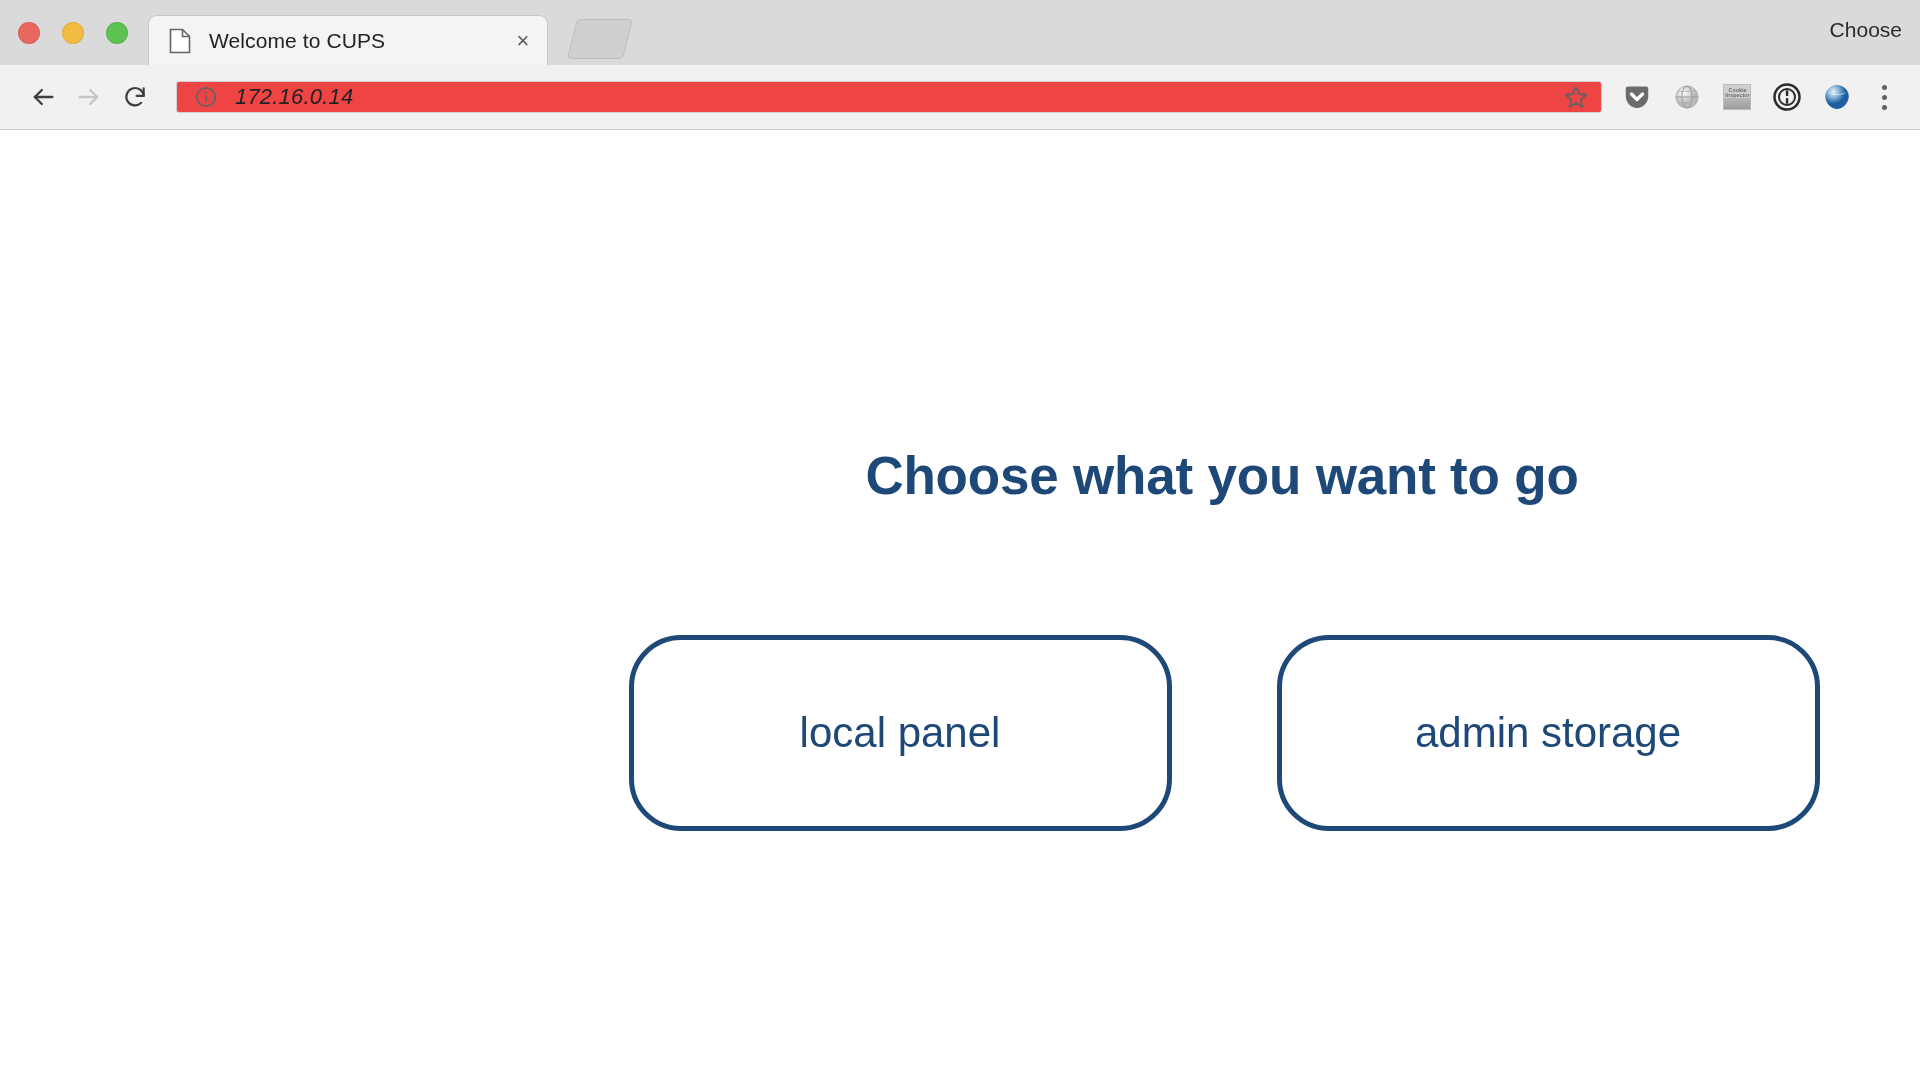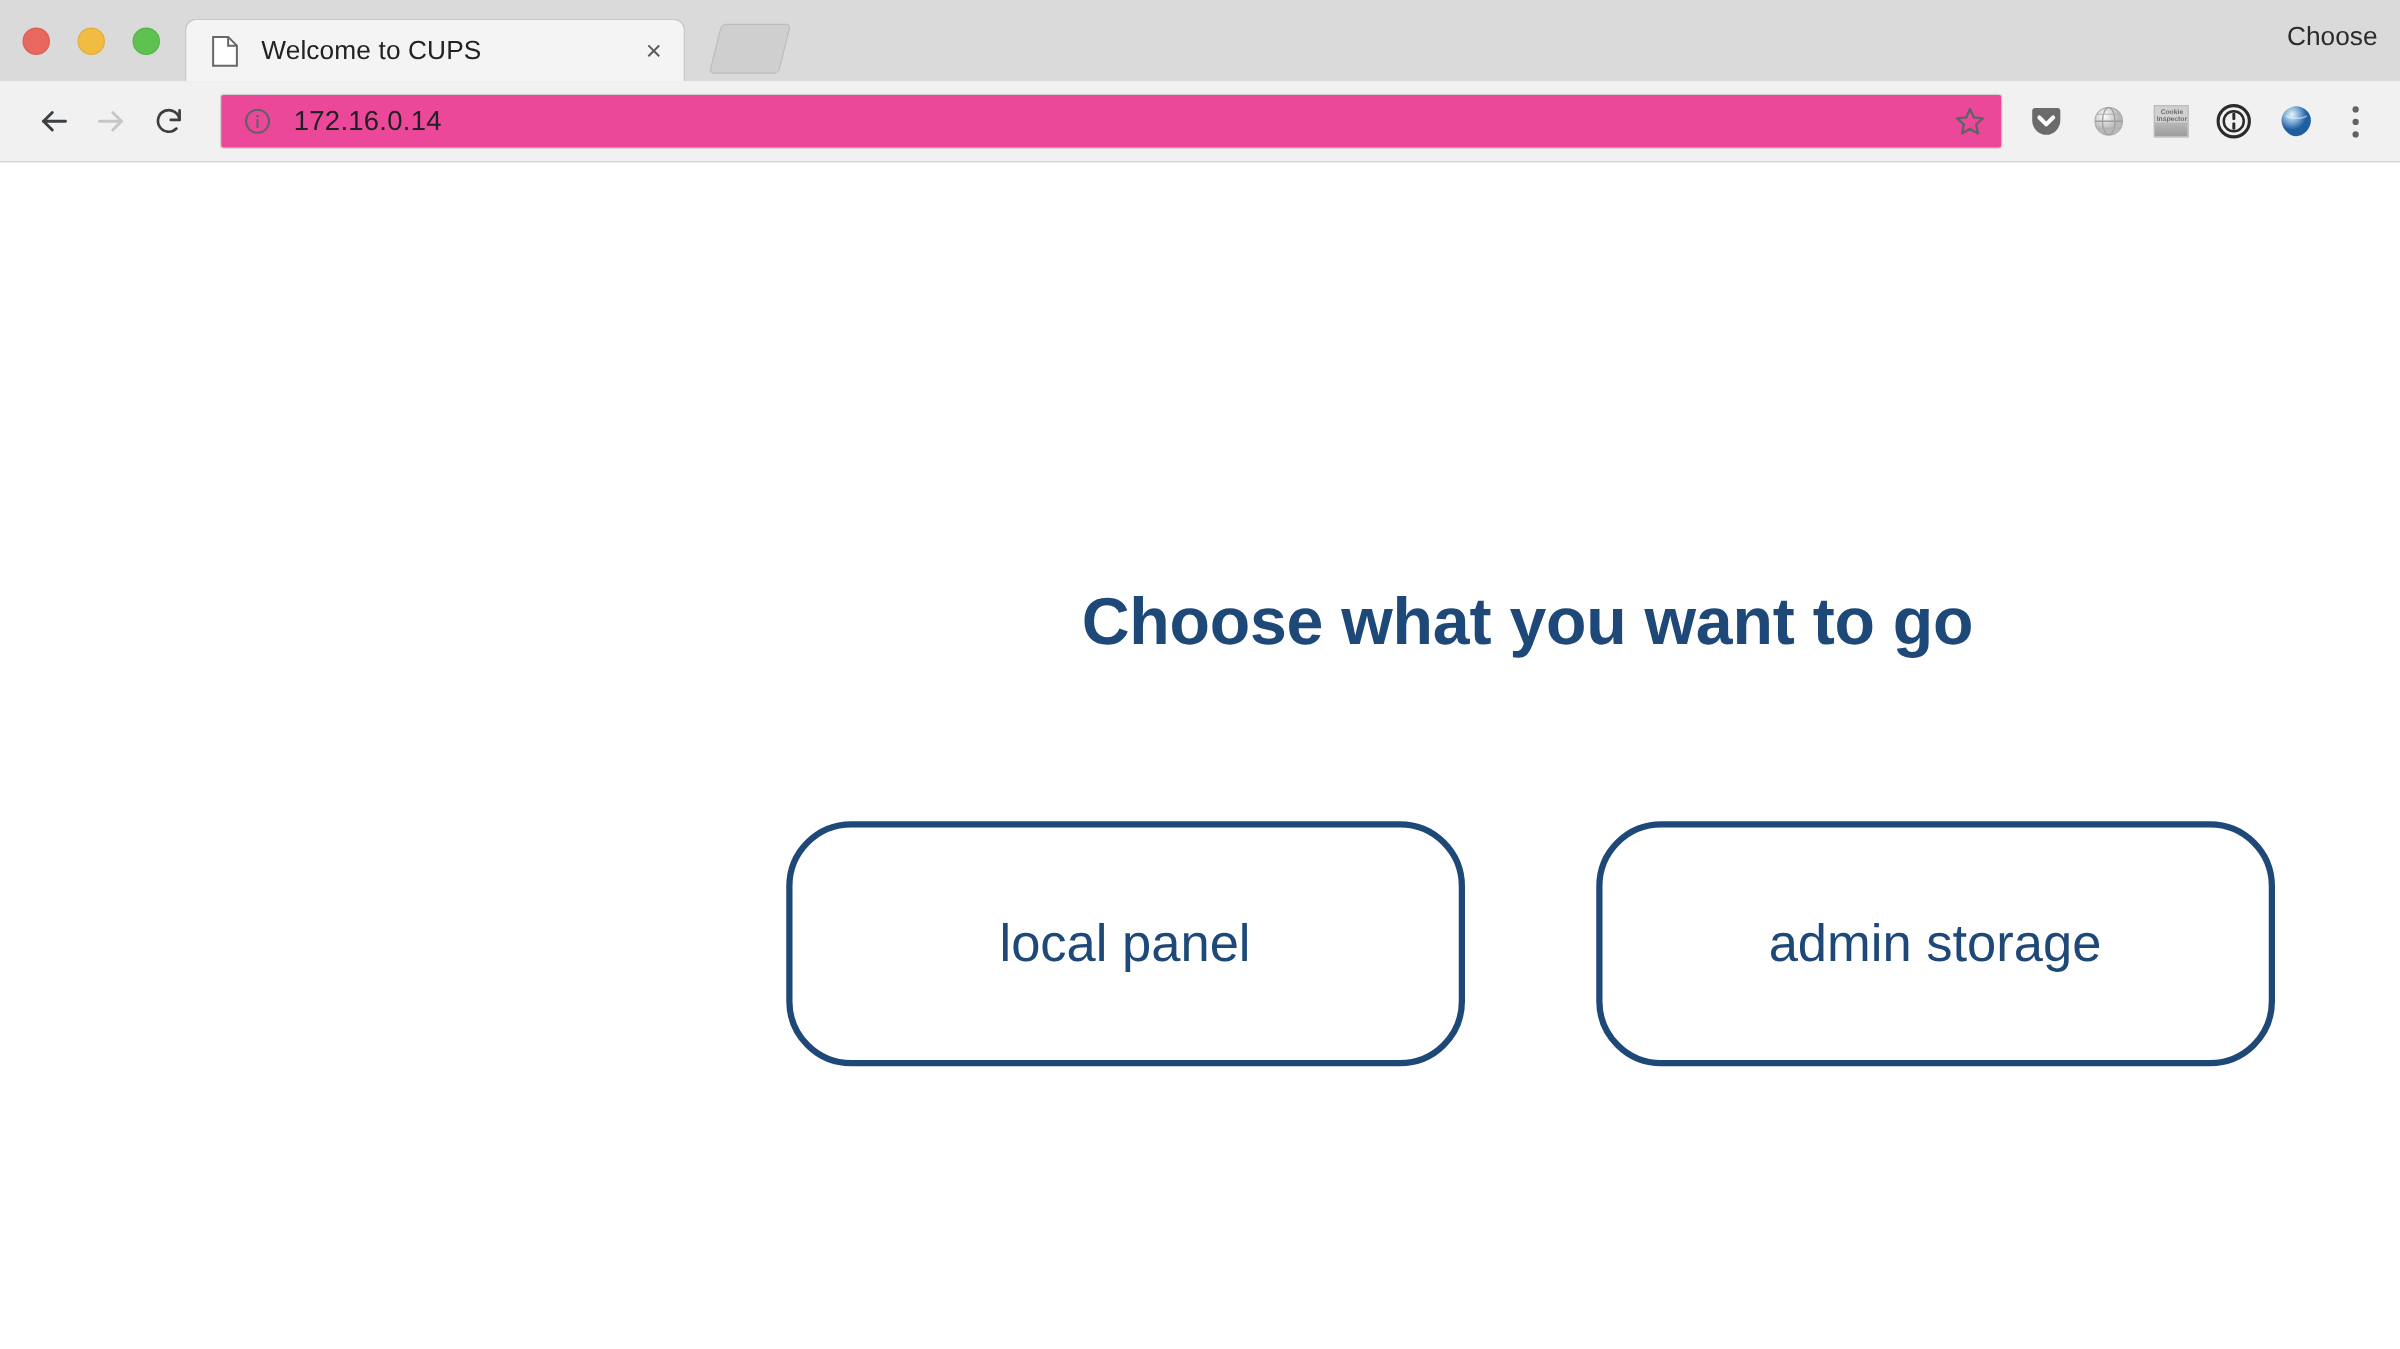--- a/index.html
+++ b/index.html
@@ -84,27 +84,28 @@
     width: 46px; height: 46px;
     display: flex; align-items: center; justify-content: center;
     color: #5f6368;
     flex: 0 0 46px;
   }
   .navbtn.disabled { color: #c9c9c9; }
   .navbtn:first-child { margin-left: 6px; }
 
   .omnibox {
     flex: 1 1 auto;
-    height: 44px;
+    height: 32px;
     margin: 0 10px 0 18px;
-    background: #ec4899;
+    background: #ef4444;
     border: 1px solid #d2d2d2;
     border-radius: 3px;
     display: flex; align-items: center;
     padding: 0 10px 0 16px;
+    font-style: italic;
   }
   .omni-info { width: 26px; height: 26px; flex: 0 0 26px; color: #5f6368; display:flex; align-items:center; justify-content:center; }
   .omni-url {
     flex: 1 1 auto;
     font-size: 22px; color: #202124;
     margin-left: 16px;
     letter-spacing: .2px;
     white-space: nowrap; overflow: hidden;
   }
   .omni-star { width: 30px; height: 30px; flex: 0 0 30px; color: #5f6368; display:flex; align-items:center; justify-content:center; }
@@ -142,21 +143,21 @@
 
   
   .viewport {
     flex: 1 1 auto;
     background: #ffffff;
     position: relative;
     overflow: hidden;
   }
   .page-inner {
     position: absolute;
-    left: 0; top: 0; right: 0; bottom: 0; margin-top: 22px;
+    left: 0; top: 0; right: 0; bottom: 0;
   }
   .headline {
     position: absolute;
     left: 0; right: 0;
     top: 315px;
     text-align: center;
     padding-right: 0;
     font-size: 53px;
     font-weight: bold;
     color: #1d4877;

